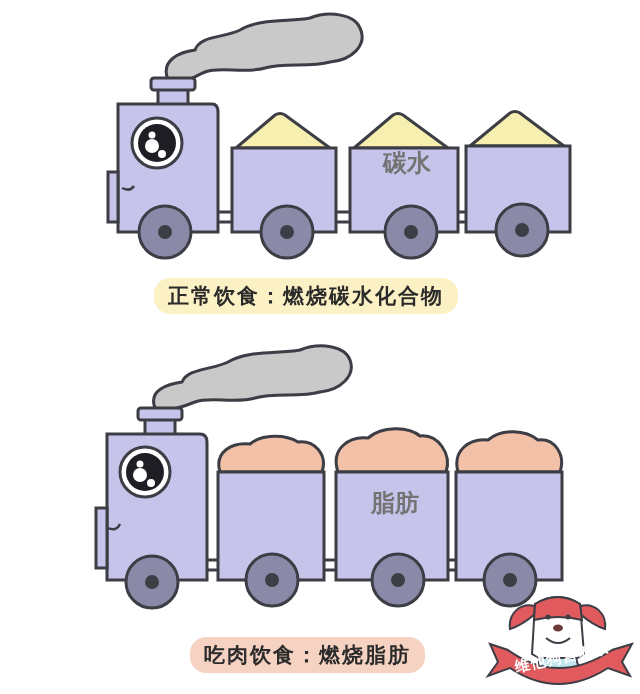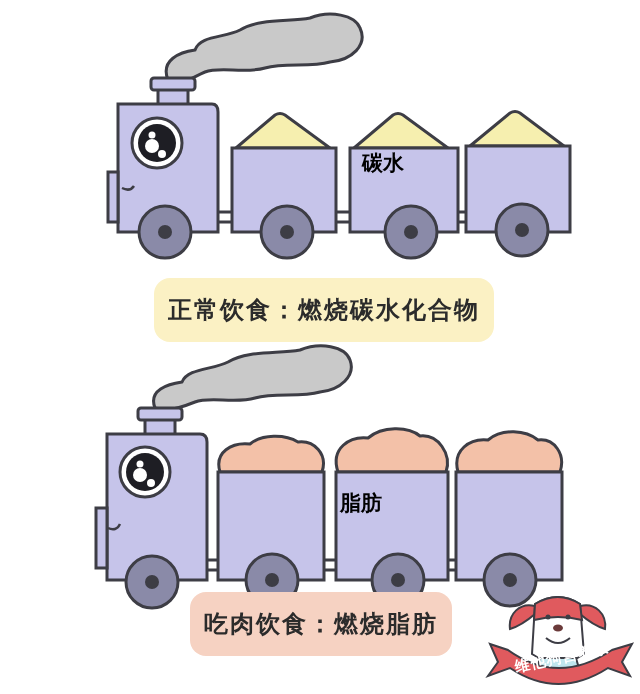--- a/index.html
+++ b/index.html
@@ -1,24 +1,24 @@
 <!DOCTYPE html>
 <html><head>
 <meta charset="utf-8">
 <style>
   html,body{margin:0;padding:0;background:#ffffff;}
   body{width:640px;height:694px;position:relative;overflow:hidden;font-family:"DejaVu Sans",sans-serif;}
   .scene{position:absolute;left:0;width:640px;}
   #scene-top{top:0;height:330px;}
   #scene-bottom{top:330px;height:344px;}
   svg{position:absolute;left:0;top:0;}
-  .caption{position:absolute;font-size:24px;color:#2b2b2b;letter-spacing:2px;white-space:nowrap;padding:16px 14px;border-radius:16px;font-weight:bold;}
+  .caption{position:absolute;font-size:21px;color:#2b2b2b;letter-spacing:2px;white-space:nowrap;padding:4px 14px;border-radius:16px;font-weight:bold;}
   #caption-top{left:154px;top:278px;background:#fbf1c4;}
-  #caption-bottom{left:190px;top:592px;background:#f6d2c2;}
-  .car-label{position:absolute;font-size:21px;color:#000000;line-height:26px;font-weight:bold;}
+  #caption-bottom{left:190px;top:637px;background:#f6d2c2;}
+  .car-label{position:absolute;font-size:24px;color:#737373;text-align:center;line-height:26px;font-weight:bold;}
   #label-carbs{left:362px;top:150px;width:90px;}
   #label-fat{left:340px;top:510px;width:110px;}
   .logo-text{position:absolute;left:492px;top:648px;width:140px;font-size:15px;color:#ffffff;font-weight:bold;text-align:center;transform:rotate(-12deg);letter-spacing:1px;}
 </style>
 </head>
 <body>
 
 <div class="scene" id="scene-top">
   <svg width="640" height="330" viewBox="0 0 640 330">
 

